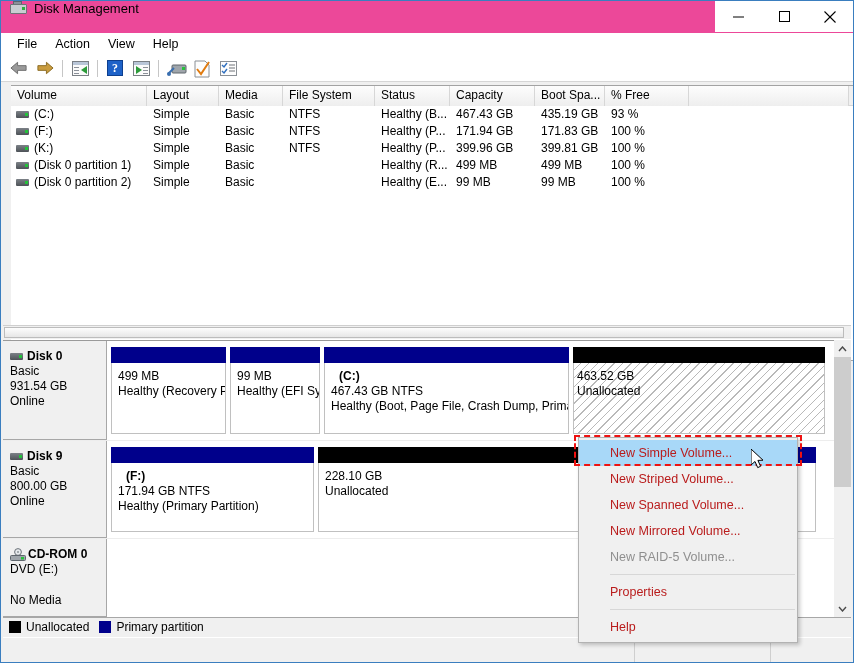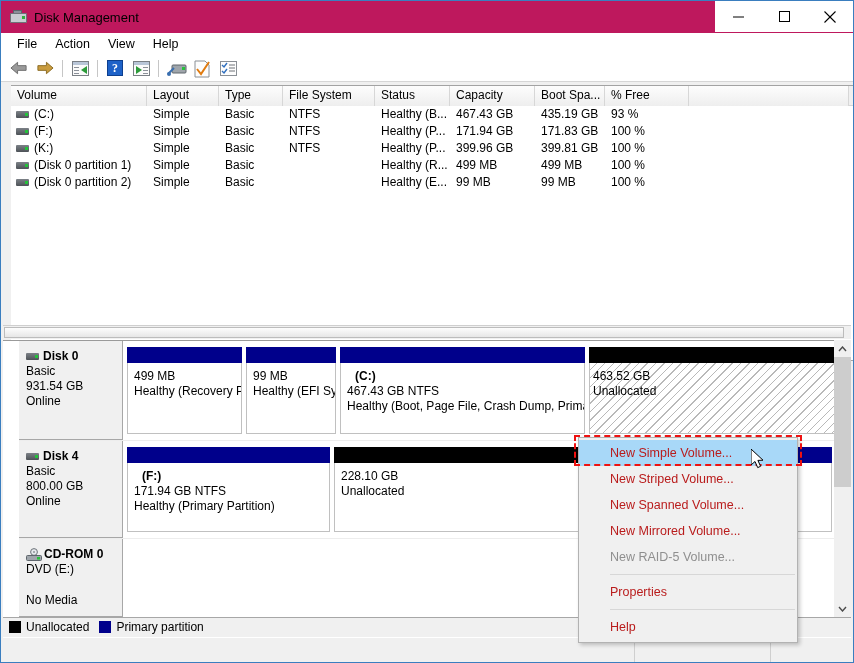--- a/index.html
+++ b/index.html
@@ -15,22 +15,22 @@
     border: 1px solid #3a7ebf;
     overflow: hidden;
     font-size: 12px;
     color: #000;
   }
 
   
   .titlebar {
     position: absolute; left: 0; top: 0;
     width: 852px; height: 32px;
-    background: #be185d;
-    display: flex; align-items: center;
+    background: #ec4899;
+    display: flex; 
   }
   .title-icon {
     margin-left: 9px; margin-right: 7px;
     width: 17px; height: 15px; position: relative;
   }
   .ti-body {
     position: absolute; left: 0; top: 3px;
     width: 17px; height: 10px;
     background: #c9cdd2;
     border: 1px solid #6d7378;
@@ -180,21 +180,20 @@
     width: 848px; height: 277px;
     background: #ffffff;
     border-top: 1px solid #9a9a9a;
     overflow: hidden;
   }
   .disk-row {
     position: relative;
     display: flex;
     border-bottom: 1px solid #ededed;
     background: #ffffff;
-    margin-left: 16px;
   }
   .disk-info {
     width: 104px; flex: none;
     background: #f0f0f0;
     border-right: 1px solid #a7a7a7;
     border-bottom: 1px solid #a7a7a7;
     padding: 8px 0 0 7px;
     position: relative;
   }
   .disk-info .dname {
@@ -441,21 +440,21 @@
           <line x1="9" y1="10" x2="15" y2="10" stroke="#6e7378"></line>
         </svg>
       </div>
     </div>
   </div>
 
   <div class="volpane">
     <div class="vol-header">
       <div class="vh-cell" style="width:136px">Volume</div>
       <div class="vh-cell" style="width:72px">Layout</div>
-      <div class="vh-cell" style="width:64px">Type</div>
+      <div class="vh-cell" style="width:64px">Media</div>
       <div class="vh-cell" style="width:92px">File System</div>
       <div class="vh-cell" style="width:75px">Status</div>
       <div class="vh-cell" style="width:85px">Capacity</div>
       <div class="vh-cell" style="width:70px">Boot Spa...</div>
       <div class="vh-cell" style="width:84px">% Free</div>
       <div class="vh-cell" style="width:160px"></div>
     </div>
     <div class="vol-rows">
 
       <div class="vol-row">
@@ -601,21 +600,21 @@
       </div>
     </div>
 
     <div class="disk-row" style="height:98px">
       <div class="disk-info">
         <div class="dname">
           <span class="disk-mini">
               <span class="dm-b"></span>
               <span class="dm-g"></span>
             </span>
-          <span>Disk 4</span>
+          <span>Disk 9</span>
         </div>
         <div class="dmeta">Basic</div>
         <div class="dmeta">800.00 GB</div>
         <div class="dmeta">Online</div>
       </div>
       <div class="parts">
         <div class="part" style="width:203px">
           <div class="cap primary"></div>
           <div class="body">
             <div class="vlabel">(F:)</div>

